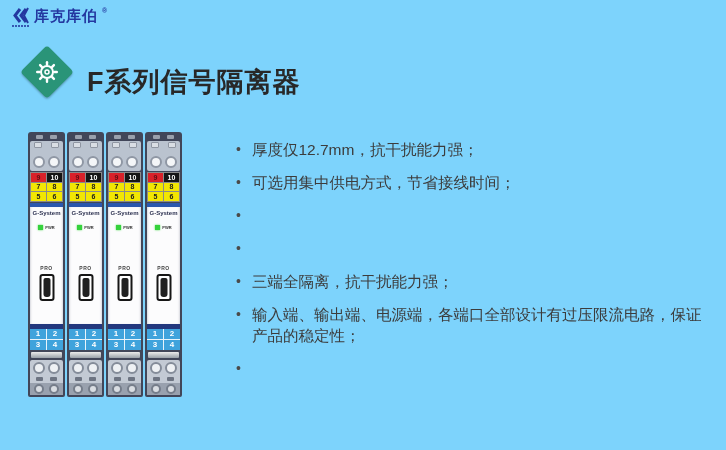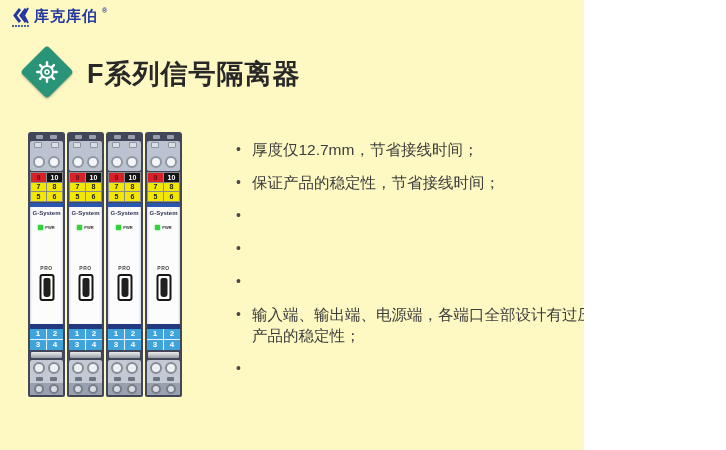--- a/index.html
+++ b/index.html
@@ -1,39 +1,39 @@
 <!DOCTYPE html>
 <html><head>
 <meta charset="utf-8">
 <style>
   * { margin:0; padding:0; box-sizing:border-box; }
   html,body { background:#fff; }
   .slide {
-    position:relative; width:584px; height:450px; background:#fef9c3;
+    position:relative; width:726px; height:450px; background:#7dd3fc;
     overflow:hidden; font-family:"Liberation Sans", sans-serif;
   }
 
   
   .logo { position:absolute; left:12px; top:7px; display:flex; align-items:flex-start; gap:4px; }
   .logo-icon { width:18px; height:17px; display:block; }
   .logo-subtext { width:17px; height:2px; margin-top:1px;
     background:repeating-linear-gradient(90deg,#2438a0 0 2px,transparent 2px 3px); opacity:.8; }
   .logo-text { font-size:15px; font-weight:bold; color:#2438a0; line-height:17px; letter-spacing:1px; }
   .logo-reg { font-size:7px; font-weight:bold; color:#2438a0; vertical-align:top; line-height:8px; }
 
   
   .diamond {
     position:absolute; left:28px; top:53px; width:38px; height:38px;
     background:#2a9478; border-radius:4px; transform:rotate(45deg);
     box-shadow:1px 1px 2px rgba(0,0,0,.25);
     display:flex; align-items:center; justify-content:center;
   }
   .diamond .gear { transform:rotate(-45deg); display:block; }
   .page-title {
-    position:absolute; left:87px; top:56px; font-size:27px; font-weight:bold;
+    position:absolute; left:87px; top:64px; font-size:27px; font-weight:bold;
     color:#282828; letter-spacing:1px;
   }
 
   
   .product { position:absolute; left:28px; top:132px; display:flex; gap:2px; }
   .module {
     width:37px; height:265px; background:#414659; border-radius:3px 3px 2px 2px;
     display:flex; flex-direction:column; position:relative;
   }
   .m-screws { height:9px; display:flex; justify-content:space-evenly; align-items:center; }
@@ -326,34 +326,35 @@
             <div class="hole3 r"></div>
           </div>
         </div>
       </div>
     </div>
   </div>
 
   <ul class="features">
     <li>
       <span class="dot">•</span>
-      <span class="txt">厚度仅12.7mm，节省接线时间；</span>
-      </li>
-    <li>
-      <span class="dot">•</span>
-      <span class="txt">保证产品的稳定性，节省接线时间；</span>
-      </li>
-    <li>
-      <span class="dot">•</span>
-      </li>
-    <li>
-      <span class="dot">•</span>
-      </li>
-    <li>
-      <span class="dot">•</span>
+      <span class="txt">厚度仅12.7mm，抗干扰能力强；</span>
+      </li>
+    <li>
+      <span class="dot">•</span>
+      <span class="txt">可选用集中供电方式，节省接线时间；</span>
+      </li>
+    <li>
+      <span class="dot">•</span>
+      </li>
+    <li>
+      <span class="dot">•</span>
+      </li>
+    <li>
+      <span class="dot">•</span>
+      <span class="txt">三端全隔离，抗干扰能力强；</span>
       </li>
     <li>
       <span class="dot">•</span>
       <span class="txt">输入端、输出端、电源端，各端口全部设计有过压限流电路，保证产品的稳定性；</span>
       </li>
     <li>
       <span class="dot">•</span>
       </li>
   </ul>
 

